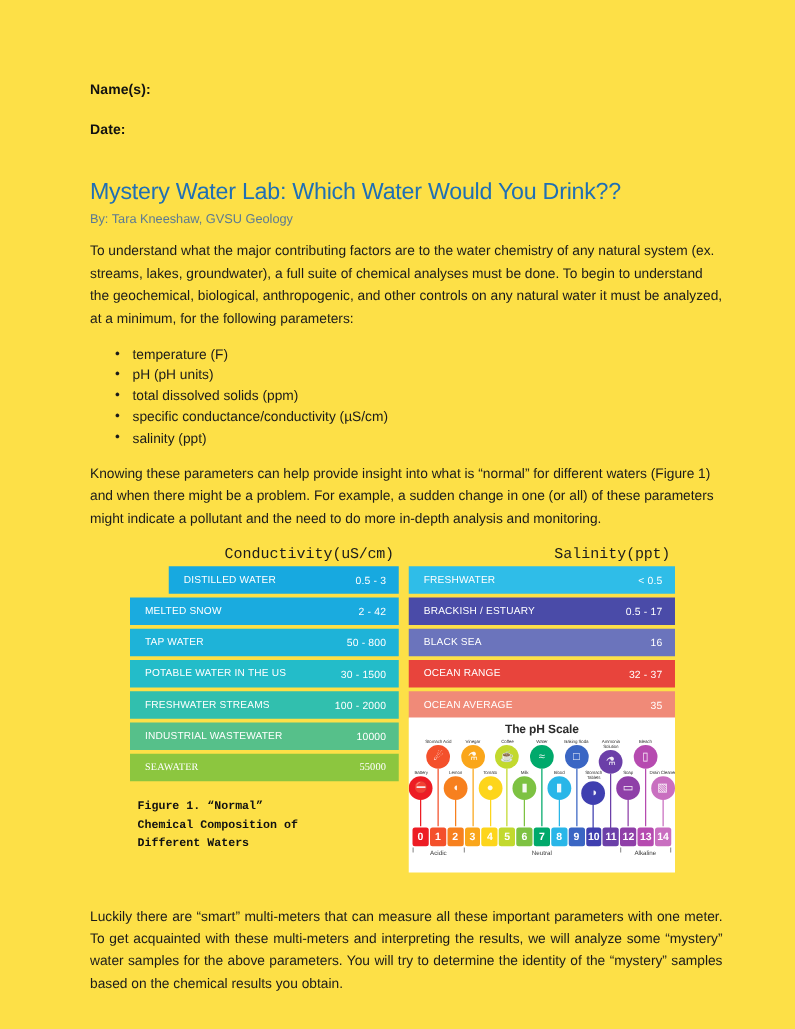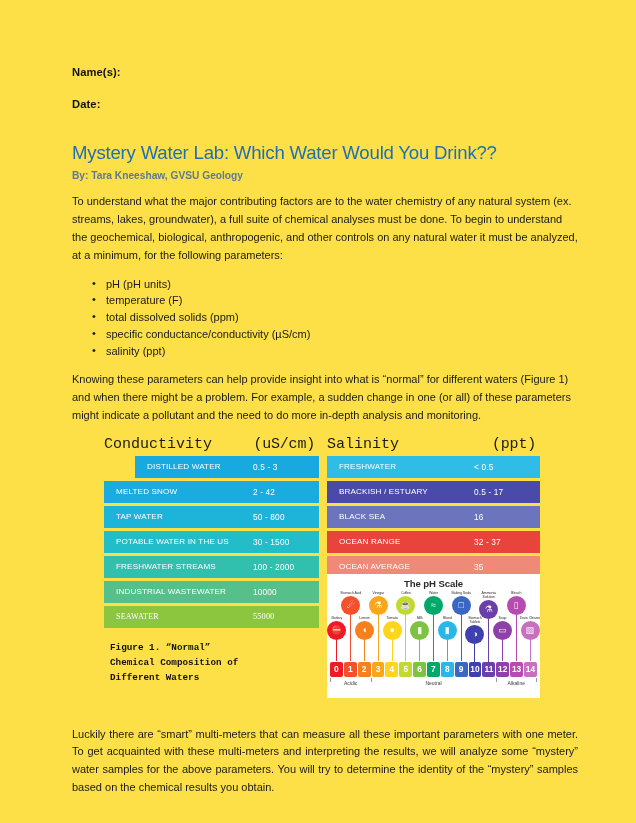--- a/index.html
+++ b/index.html
@@ -38,21 +38,20 @@
     font-weight: normal;
     color: #1f6fb5;
     margin: 0 0 7px 0;
     letter-spacing: -.2px;
     line-height: 1.15;
   }
   .byline {
     font-size: 10.2px;
     color: #5b7a93;
     margin: 0 0 12px 0;
-    font-weight: bold;
   }
   p.body-text {
     font-size: 11px;
     line-height: 1.62;
     margin: 0 0 11px 0;
     color: #1a1a1a;
   }
   p.body-text.justified { text-align: justify; }
 
   ul.param-list {
@@ -87,43 +86,43 @@
     left: 0; top: 0;
     width: 215px;
   }
   .fig-col-right {
     position: absolute;
     left: 223px; top: 0;
     width: 213px;
   }
   .tbl-head {
     display: flex;
-    justify-content: space-between;
+    justify-content: flex-end;
     font-family: "Liberation Mono", "DejaVu Sans Mono", monospace;
-    font-size: 15px;
+    font-size: 12px;
     color: #1b1b1b;
     padding: 0 4px 3px 0;
   }
   .tbl-head .unit { letter-spacing: -.2px; }
   .bar-row {
     display: flex;
     align-items: center;
     justify-content: space-between;
     height: 22px;
     margin-bottom: 3px;
     color: #ffffff;
     font-size: 8.1px;
     letter-spacing: .15px;
     padding: 0 10px 0 12px;
     box-sizing: border-box;
   }
   .bar-row .val {
     font-size: 8.3px;
     min-width: 56px;
-    text-align: left;
+    text-align: right;
   }
   .fig-caption {
     font-family: "Liberation Mono", "DejaVu Sans Mono", monospace;
     font-size: 9.3px;
     line-height: 1.62;
     color: #111;
     margin-top: 12px;
     padding-left: 6px;
     font-weight: bold;
   }
@@ -227,22 +226,22 @@
 
   <div class="field-label">Name(s):</div>
   <div class="field-label second">Date:</div>
 
   <h1 class="doc-title">Mystery Water Lab: Which Water Would You Drink??</h1>
   <div class="byline">By: Tara Kneeshaw, GVSU Geology</div>
 
   <p class="body-text">To understand what the major contributing factors are to the water chemistry of any natural system (ex. streams, lakes, groundwater), a full suite of chemical analyses must be done. To begin to understand the geochemical, biological, anthropogenic, and other controls on any natural water it must be analyzed, at a minimum, for the following parameters:</p>
 
   <ul class="param-list">
+    <li>temperature (F)</li>
     <li>pH (pH units)</li>
-    <li>temperature (F)</li>
     <li>total dissolved solids (ppm)</li>
     <li>specific conductance/conductivity (µS/cm)</li>
     <li>salinity (ppt)</li>
   </ul>
 
   <p class="body-text">Knowing these parameters can help provide insight into what is “normal” for different waters (Figure 1) and when there might be a problem. For example, a sudden change in one (or all) of these parameters might indicate a pollutant and the need to do more in-depth analysis and monitoring.</p>
 
   <div class="figure">
 
     <div class="fig-col-left">

